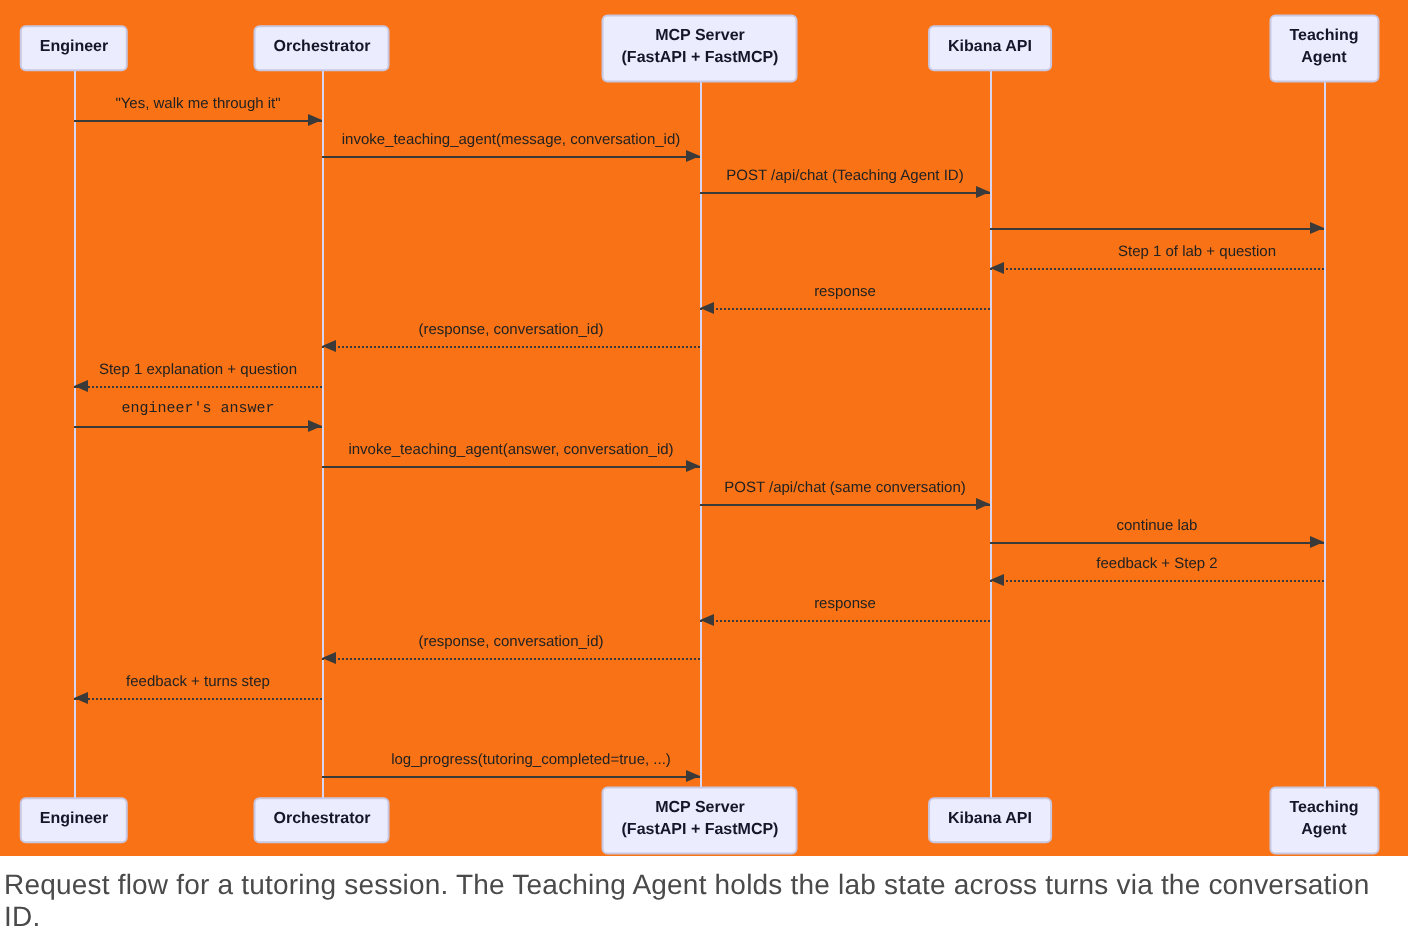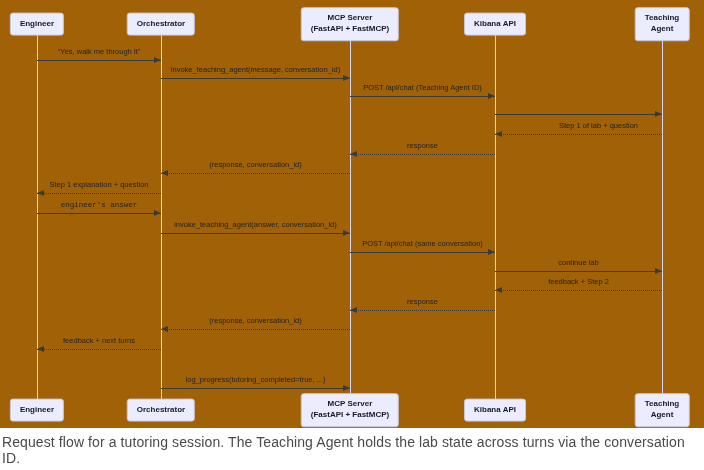--- a/index.html
+++ b/index.html
@@ -1,20 +1,20 @@
 <!DOCTYPE html>
 <html><head>
 <meta charset="utf-8">
 <style>
   html, body { margin: 0; padding: 0; background: #ffffff; }
   body {
     width: 704px; height: 470px; overflow: hidden;
     font-family: "Liberation Sans", "DejaVu Sans", sans-serif;
   }
-  .stage { position: relative; width: 704px; height: 428px; background: #a16207; }
+  .stage { position: relative; width: 704px; height: 428px; background: #f97316; }
   .actor-box {
     position: absolute; transform: translate(-50%, -50%);
     background: #ECECFF; border: 1px solid #C7C7E2; border-radius: 3px;
     padding: 5px 9px; font-size: 8px; font-weight: 600; color: #16162b;
     text-align: center; white-space: pre-line; line-height: 1.35; z-index: 3;
   }
   .lifeline { position: absolute; width: 1px; background: #D6D6F2; top: 30px; height: 374px; z-index: 1; }
   .msg-label {
     position: absolute; font-size: 7.5px; color: #222222; z-index: 2;
     display: flex; justify-content: center; align-items: flex-end;
@@ -92,20 +92,20 @@
     <div class="arrowhead right" style="top: 268px; left: 655px;"></div>
     <div class="msg-label" style="left: 495px; width: 167px; top: 277px;">feedback + Step 2</div>
     <div class="msg-line dashed" style="left: 495px; width: 167px; top: 290px;"></div>
     <div class="arrowhead left" style="top: 287px; left: 495px;"></div>
     <div class="msg-label" style="left: 350px; width: 145px; top: 297px;">response</div>
     <div class="msg-line dashed" style="left: 350px; width: 145px; top: 310px;"></div>
     <div class="arrowhead left" style="top: 307px; left: 350px;"></div>
     <div class="msg-label" style="left: 161px; width: 189px; top: 316px;">(response, conversation_id)</div>
     <div class="msg-line dashed" style="left: 161px; width: 189px; top: 329px;"></div>
     <div class="arrowhead left" style="top: 326px; left: 161px;"></div>
-    <div class="msg-label" style="left: 37px; width: 124px; top: 336px;">feedback + next turns</div>
+    <div class="msg-label" style="left: 37px; width: 124px; top: 336px;">feedback + turns step</div>
     <div class="msg-line dashed" style="left: 37px; width: 124px; top: 349px;"></div>
     <div class="arrowhead left" style="top: 346px; left: 37px;"></div>
-    <div class="msg-label" style="left: 161px; width: 189px; top: 375px;">log_progress(tutoring_completed=true, ...)</div>
+    <div class="msg-label" style="left: 171px; width: 189px; top: 375px;">log_progress(tutoring_completed=true, ...)</div>
     <div class="msg-line solid" style="left: 161px; width: 189px; top: 388px;"></div>
     <div class="arrowhead right" style="top: 385px; left: 343px;"></div>
   </div>
 <div class="caption">Request flow for a tutoring session. The Teaching Agent holds the lab state across turns via the conversation ID.</div>
 
 </body></html>

